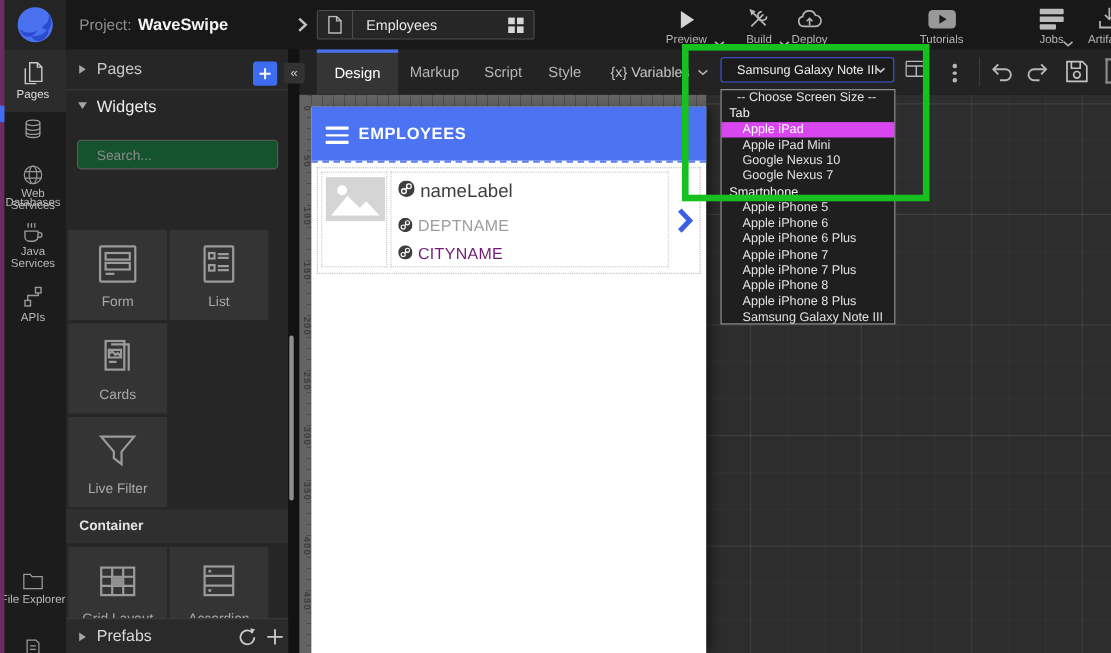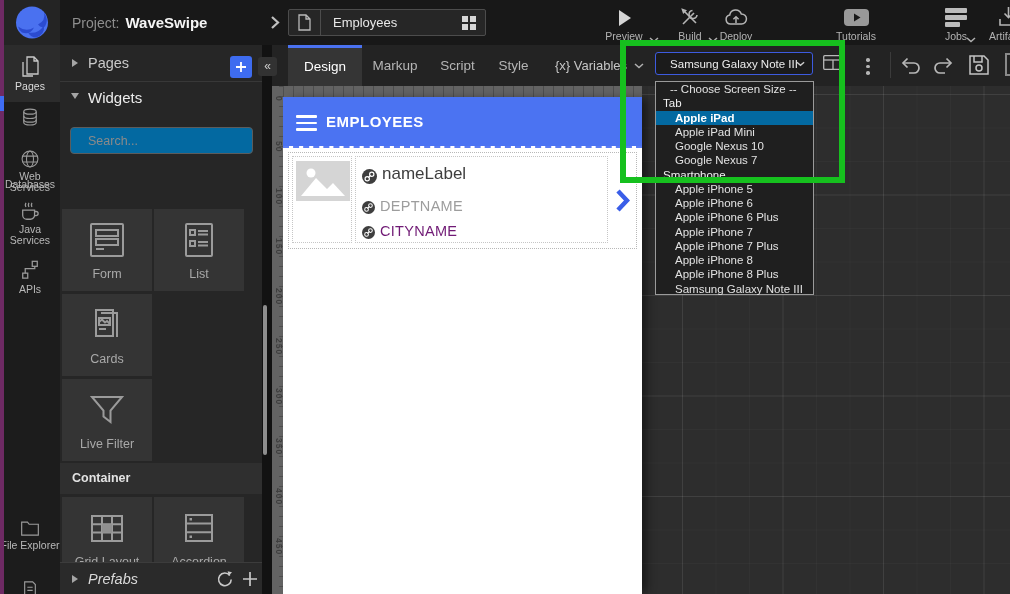--- a/index.html
+++ b/index.html
@@ -39,31 +39,31 @@
   .rail-lbl{position:absolute;left:0;width:60px;text-align:center;color:#b8b8b8;font-size:10.5px;line-height:11px;}
   
   .panel{position:absolute;left:60px;top:45px;width:202px;height:549px;background:#262626;}
   .tri-r{width:0;height:0;border-left:6px solid #a5a5a5;border-top:4.5px solid transparent;border-bottom:4.5px solid transparent;}
   .tri-d{width:0;height:0;border-top:6px solid #a5a5a5;border-left:4.5px solid transparent;border-right:4.5px solid transparent;}
   .sec-band{position:absolute;left:60px;width:202px;height:31px;background:#2f2f2f;color:#e3e3e3;
             font-size:12.5px;font-weight:700;line-height:31px;padding-left:12px;}
   .tile{position:absolute;width:90px;height:82px;background:#343434;display:flex;flex-direction:column;
         align-items:center;justify-content:center;}
   .tile span{margin-top:7px;color:#a9a9a9;font-size:12.5px;}
-  .search{position:absolute;left:70px;top:127px;width:183px;height:27px;background:#0369a1;
+  .search{position:absolute;left:70px;top:127px;width:183px;height:27px;background:#14532d;
           border:1px solid #5c5c5c;border-radius:4px;display:flex;align-items:center;padding:0 8px;}
   .search input{flex:1;background:transparent;border:none;outline:none;color:#bdbdbd;font-size:12.5px;
                 margin-left:7px;font-family:"Liberation Sans",sans-serif;}
   .search input::placeholder{color:#8a8a8a;}
   .plus-btn{position:absolute;left:230px;top:56px;width:22px;height:22px;background:#3e6cf0;border-radius:3px;
             display:flex;align-items:center;justify-content:center;}
   .collapse-btn{position:absolute;left:258px;top:57px;width:19px;height:19px;background:#323232;border-radius:3px;
             color:#cfcfcf;font-size:12px;line-height:19px;text-align:center;z-index:4;}
   .prefabs{position:absolute;left:60px;top:562px;width:202px;height:32px;background:#2a2a2a;
-           border-top:1px solid #3c3c3c;z-index:3;font-style:italic;}
+           border-top:1px solid #3c3c3c;z-index:3;}
   .scroll-strip{position:absolute;left:262px;top:45px;width:10px;height:549px;background:#121212;}
   .scroll-thumb{position:absolute;left:263px;top:305px;width:4px;height:150px;background:#8e8e8e;border-radius:2px;z-index:2;}
   
   .canvas{position:absolute;left:272px;top:86px;width:738px;height:508px;background:#2d2d2d;
     background-image:
       linear-gradient(rgba(255,255,255,.07) 1px, transparent 1px),
       linear-gradient(90deg, rgba(255,255,255,.07) 1px, transparent 1px),
       linear-gradient(rgba(255,255,255,.025) 1px, transparent 1px),
       linear-gradient(90deg, rgba(255,255,255,.025) 1px, transparent 1px);
     background-size:100.5px 100.5px,100.5px 100.5px,33.5px 33.5px,33.5px 33.5px;
@@ -76,29 +76,29 @@
   .rnum{position:absolute;left:274px;writing-mode:vertical-rl;font-size:8.5px;font-weight:700;color:#3e3e3e;letter-spacing:1px;}
   .page{position:absolute;left:283px;top:97px;width:359px;height:497px;background:#ffffff;
         box-shadow:7px 0 9px -2px rgba(0,0,0,.45);}
   .mhead{position:absolute;left:0;top:0;width:359px;height:49px;background:#4b73f2;}
   .burger div{width:21px;height:2.5px;background:#fff;border-radius:1px;margin-bottom:4px;}
   .mtitle{position:absolute;left:43px;top:0;height:49px;line-height:49px;color:#fff;font-size:15px;
           font-weight:700;letter-spacing:.5px;}
   .sel-line{position:absolute;left:0;top:49px;width:359px;border-top:2px dashed #5b7cf3;}
   .li-outer{position:absolute;left:5px;top:55px;width:349px;height:97px;border:1px dotted #b8b8b8;}
   .dotted{border:1px dotted #c6c6c6;}
-  .row-lbl{display:flex;align-items:flex-end;position:absolute;}
+  .row-lbl{display:flex;align-items:flex-start;position:absolute;}
   .row-lbl .txt{margin-left:5px;}
   
   .dd{position:absolute;left:655px;top:81px;width:159px;height:214px;background:#1f1f1f;
       border:1px solid #9a9a9a;z-index:20;font-size:11.5px;color:#e2e2e2;}
   .dd-item{height:14.26px;line-height:14.26px;white-space:nowrap;padding-left:19px;}
   .dd-item.first{padding-left:14px;}
   .dd-item.group{padding-left:7px;color:#f2f2f2;}
-  .dd-item.sel{background:#0369a1;color:#ffffff;font-weight:bold;}
+  .dd-item.sel{background:#d946ef;color:#ffffff;}
   
   .green-rect{position:absolute;left:620px;top:40px;width:225px;height:143px;border:6px solid #16c01e;z-index:50;}
 </style>
 </head>
 <body>
 
 <div class="app">
 
   <div class="canvas"></div>
   <div class="h-ruler"></div>

